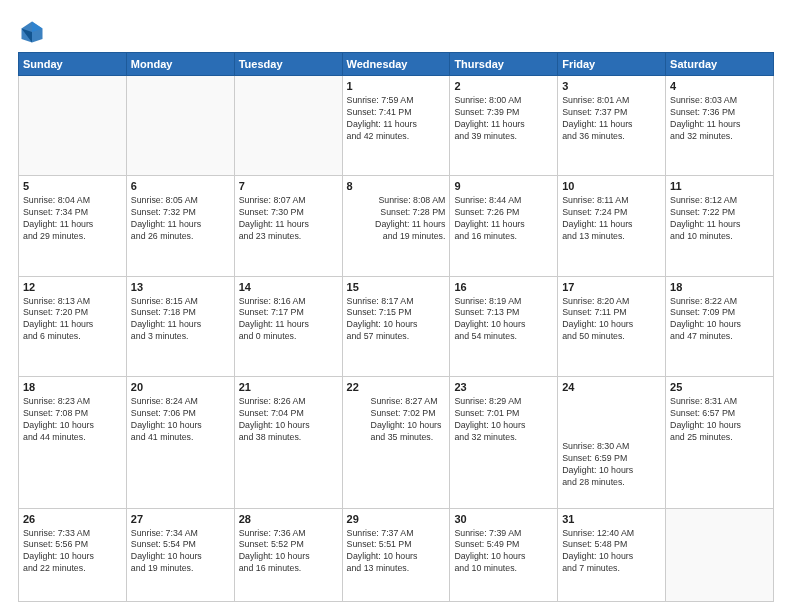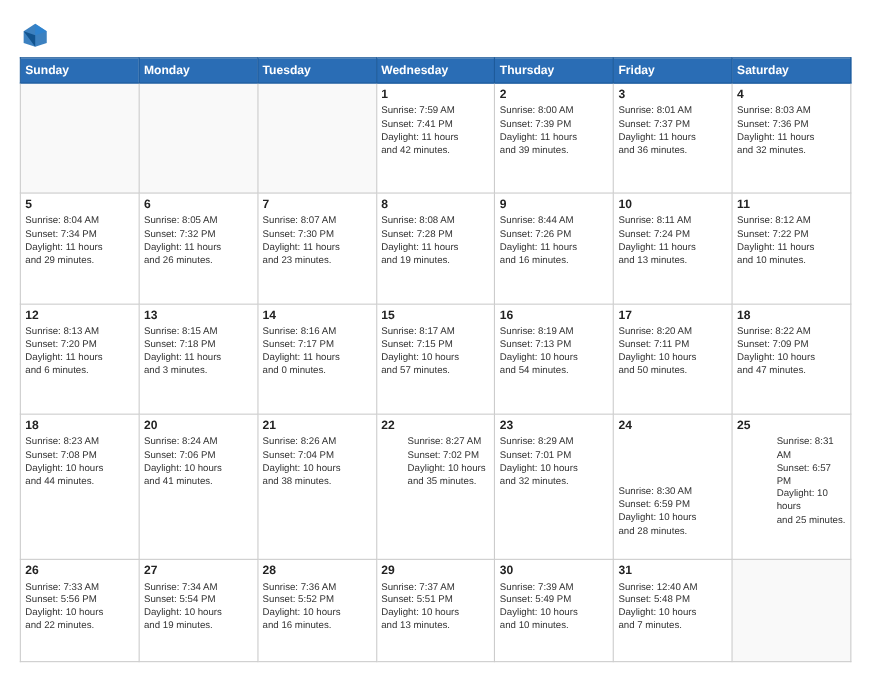--- a/index.html
+++ b/index.html
@@ -175,21 +175,21 @@
           </td>
           <td>
             <div class="day-number">7</div>
             <div class="day-info" style="white-space: pre-line;">Sunrise: 8:07 AM
 Sunset: 7:30 PM
 Daylight: 11 hours
 and 23 minutes.</div>
           </td>
           <td>
             <div class="day-number">8</div>
-            <div class="day-info" style="white-space: pre-line;">Sunrise: 8:08 AM
+            <div class="day-info" style="white-space: pre-line; text-align: right;">Sunrise: 8:08 AM
 Sunset: 7:28 PM
 Daylight: 11 hours
 and 19 minutes.</div>
           </td>
           <td>
             <div class="day-number">9</div>
             <div class="day-info" style="white-space: pre-line;">Sunrise: 8:44 AM
 Sunset: 7:26 PM
 Daylight: 11 hours
 and 16 minutes.</div>
@@ -298,21 +298,21 @@
           </td>
           <td>
             <div class="day-number">24</div>
             <div class="day-info" style="white-space: pre-line; margin-top: 48px;">Sunrise: 8:30 AM
 Sunset: 6:59 PM
 Daylight: 10 hours
 and 28 minutes.</div>
           </td>
           <td>
             <div class="day-number">25</div>
-            <div class="day-info" style="white-space: pre-line; margin-left: 36px;">Sunrise: 8:31 AM
+            <div class="day-info" style="white-space: pre-line;">Sunrise: 8:31 AM
 Sunset: 6:57 PM
 Daylight: 10 hours
 and 25 minutes.</div>
           </td>
         </tr>
         <tr class="last-row">
           <td>
             <div class="day-number">26</div>
             <div class="day-info" style="white-space: pre-line;">Sunrise: 7:33 AM
 Sunset: 5:56 PM

